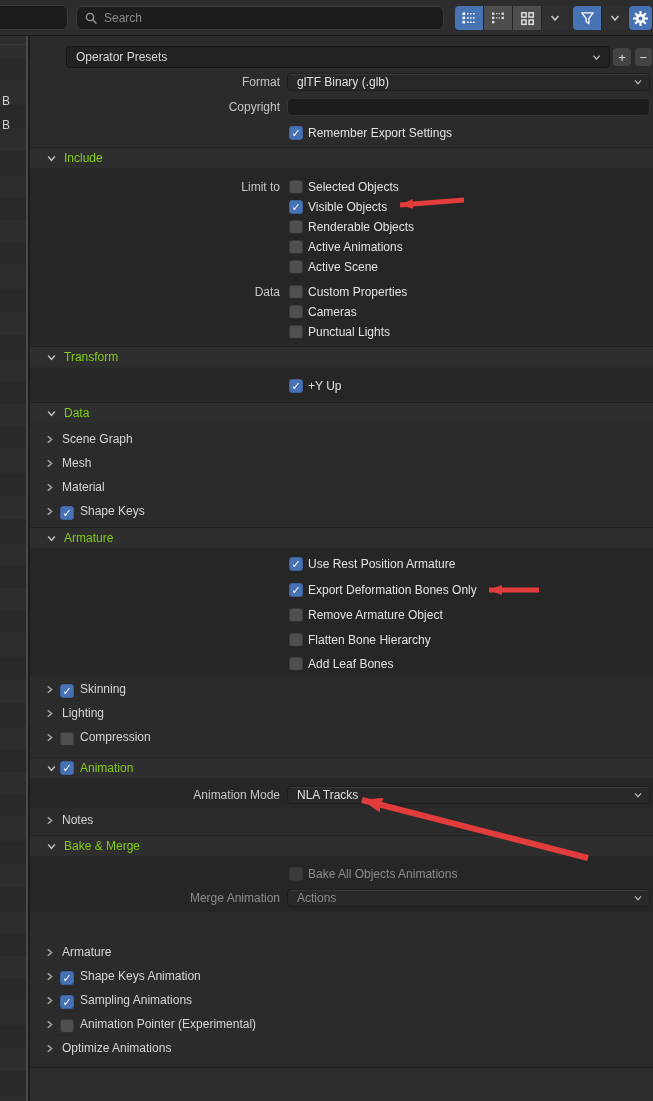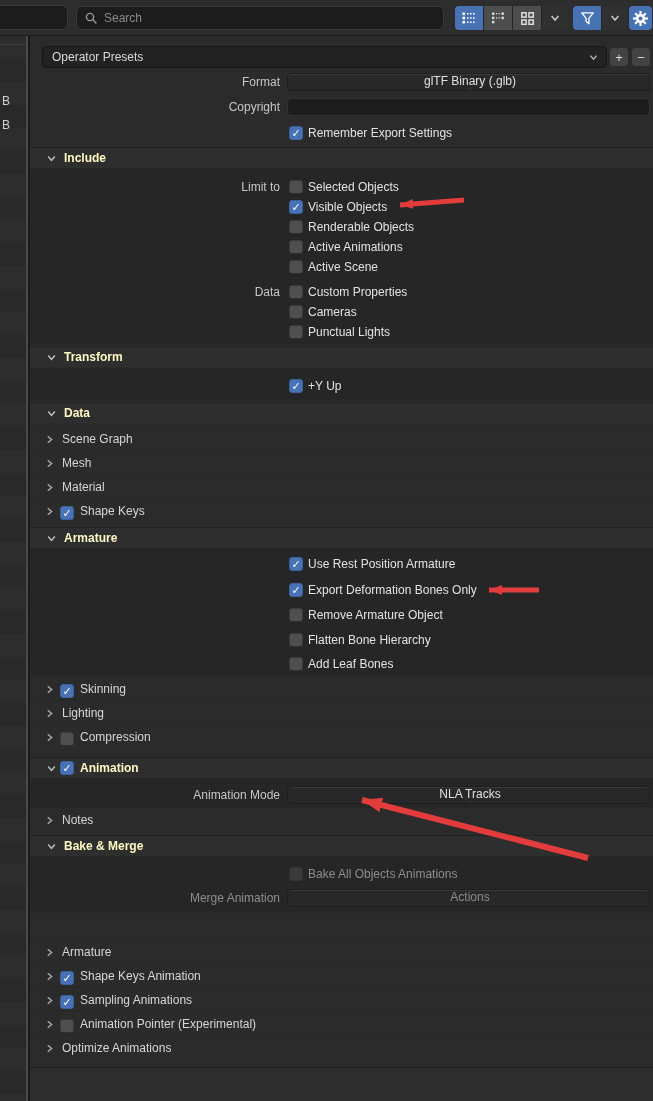--- a/index.html
+++ b/index.html
@@ -43,29 +43,29 @@
   #gutter{position:absolute;left:28px;top:36px;width:2px;height:1065px;background:#1b1b1b;}
 
   
   #panel{position:absolute;left:30px;top:36px;width:623px;height:1065px;background:var(--bg-panel);overflow:hidden;}
   .block{position:absolute;left:0;width:623px;background:var(--bg-content);}
   .block.footer{background:#2d2d2d;border-top:1px solid #1e1e1e;}
 
   
   #preset-row{position:absolute;left:12px;top:10px;width:611px;height:22px;display:flex;align-items:center;gap:2px;}
   #preset-select{width:565px;height:22px;background:#222;border:1px solid #161616;border-radius:4px;
-    display:flex;align-items:center;justify-content:space-between;padding:0 7px 0 9px;color:#d8d8d8;cursor:pointer;}
+    display:flex;align-items:center;justify-content:space-between;padding:0 7px 0 9px;color:#d8d8d8;cursor:pointer;margin-left:24px;}
   .sq-btn{width:20px;height:20px;background:#434343;border:1px solid #2a2a2a;border-radius:4px;color:#ddd;
     display:flex;align-items:center;justify-content:center;font-size:13px;cursor:pointer;}
 
   
   .row{position:absolute;left:0;width:623px;}
   .hdr{height:21px;background:var(--bg-header);border-top:1px solid var(--sep);display:flex;align-items:center;cursor:pointer;}
   .hdr .chevwrap{position:absolute;left:16px;}
-  .hdr .hlabel{position:absolute;left:34px;color:#fef9c3;font-weight:bold;}
+  .hdr .hlabel{position:absolute;left:34px;color:#84cc16;}
   .hdr.with-cb .hlabel{left:50px;}
   .sub{height:16px;display:flex;align-items:center;cursor:pointer;}
   .sub .chevwrap{position:absolute;left:14px;}
   .sub .slabel{position:absolute;left:32px;color:#d6d6d6;}
   .sub.with-cb .slabel{left:50px;}
   .sep{position:absolute;left:0;width:623px;height:1px;background:#272727;}
   .chevwrap{display:flex;align-items:center;}
 
   .cb{position:absolute;width:14px;height:14px;border-radius:3px;background:var(--cb);border:1px solid #3a3a3a;border-bottom-color:#2e2e2e;
     display:flex;align-items:center;justify-content:center;cursor:pointer;}
@@ -76,21 +76,21 @@
   .chk-row .cb{left:259px;top:1px;}
   .chk-row .cb-label{position:absolute;left:278px;top:1px;color:var(--text);}
   .chk-row.disabled .cb-label{color:var(--text-dis);}
   .prefix{position:absolute;left:0;top:1px;width:250px;text-align:right;color:var(--text-dim);}
 
   .field-row{height:18px;}
   .field-row .flabel{position:absolute;left:0;top:2px;width:250px;text-align:right;color:var(--text-dim);}
   .field-row.disabled .flabel{color:var(--text-dis);}
   .widget{position:absolute;left:257px;top:0;width:363px;height:18px;border-radius:4px;}
   .w-select{background:var(--bg-select);border:1px solid #1d1d1d;box-shadow:inset 0 1px 0 #3a3a3a;
-    display:flex;align-items:center;justify-content:space-between;padding:0 6px 0 9px;color:#e0e0e0;cursor:pointer;flex-direction:column;}
+    display:flex;align-items:center;justify-content:space-between;padding:0 6px 0 9px;color:#e0e0e0;cursor:pointer;}
   .field-row.disabled .w-select{color:var(--text-dis);gap:41px;}
   .w-input{background:var(--bg-field);border:1px solid #343434;cursor:text;}
 
   
   .hdr .cb,.sub .cb{position:absolute;left:30px;top:3px;}
   .hdr .cb{top:3px;}
 
   #arrow-layer{position:absolute;left:0;top:0;width:653px;height:1101px;pointer-events:none;z-index:9;}
 </style>
 </head>

